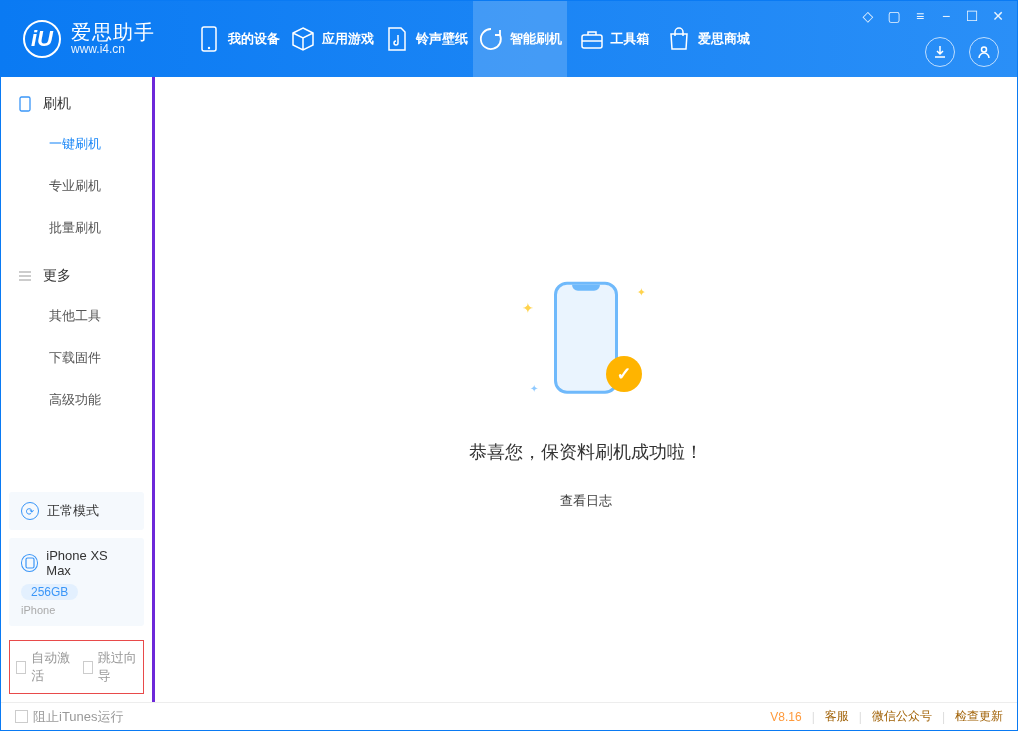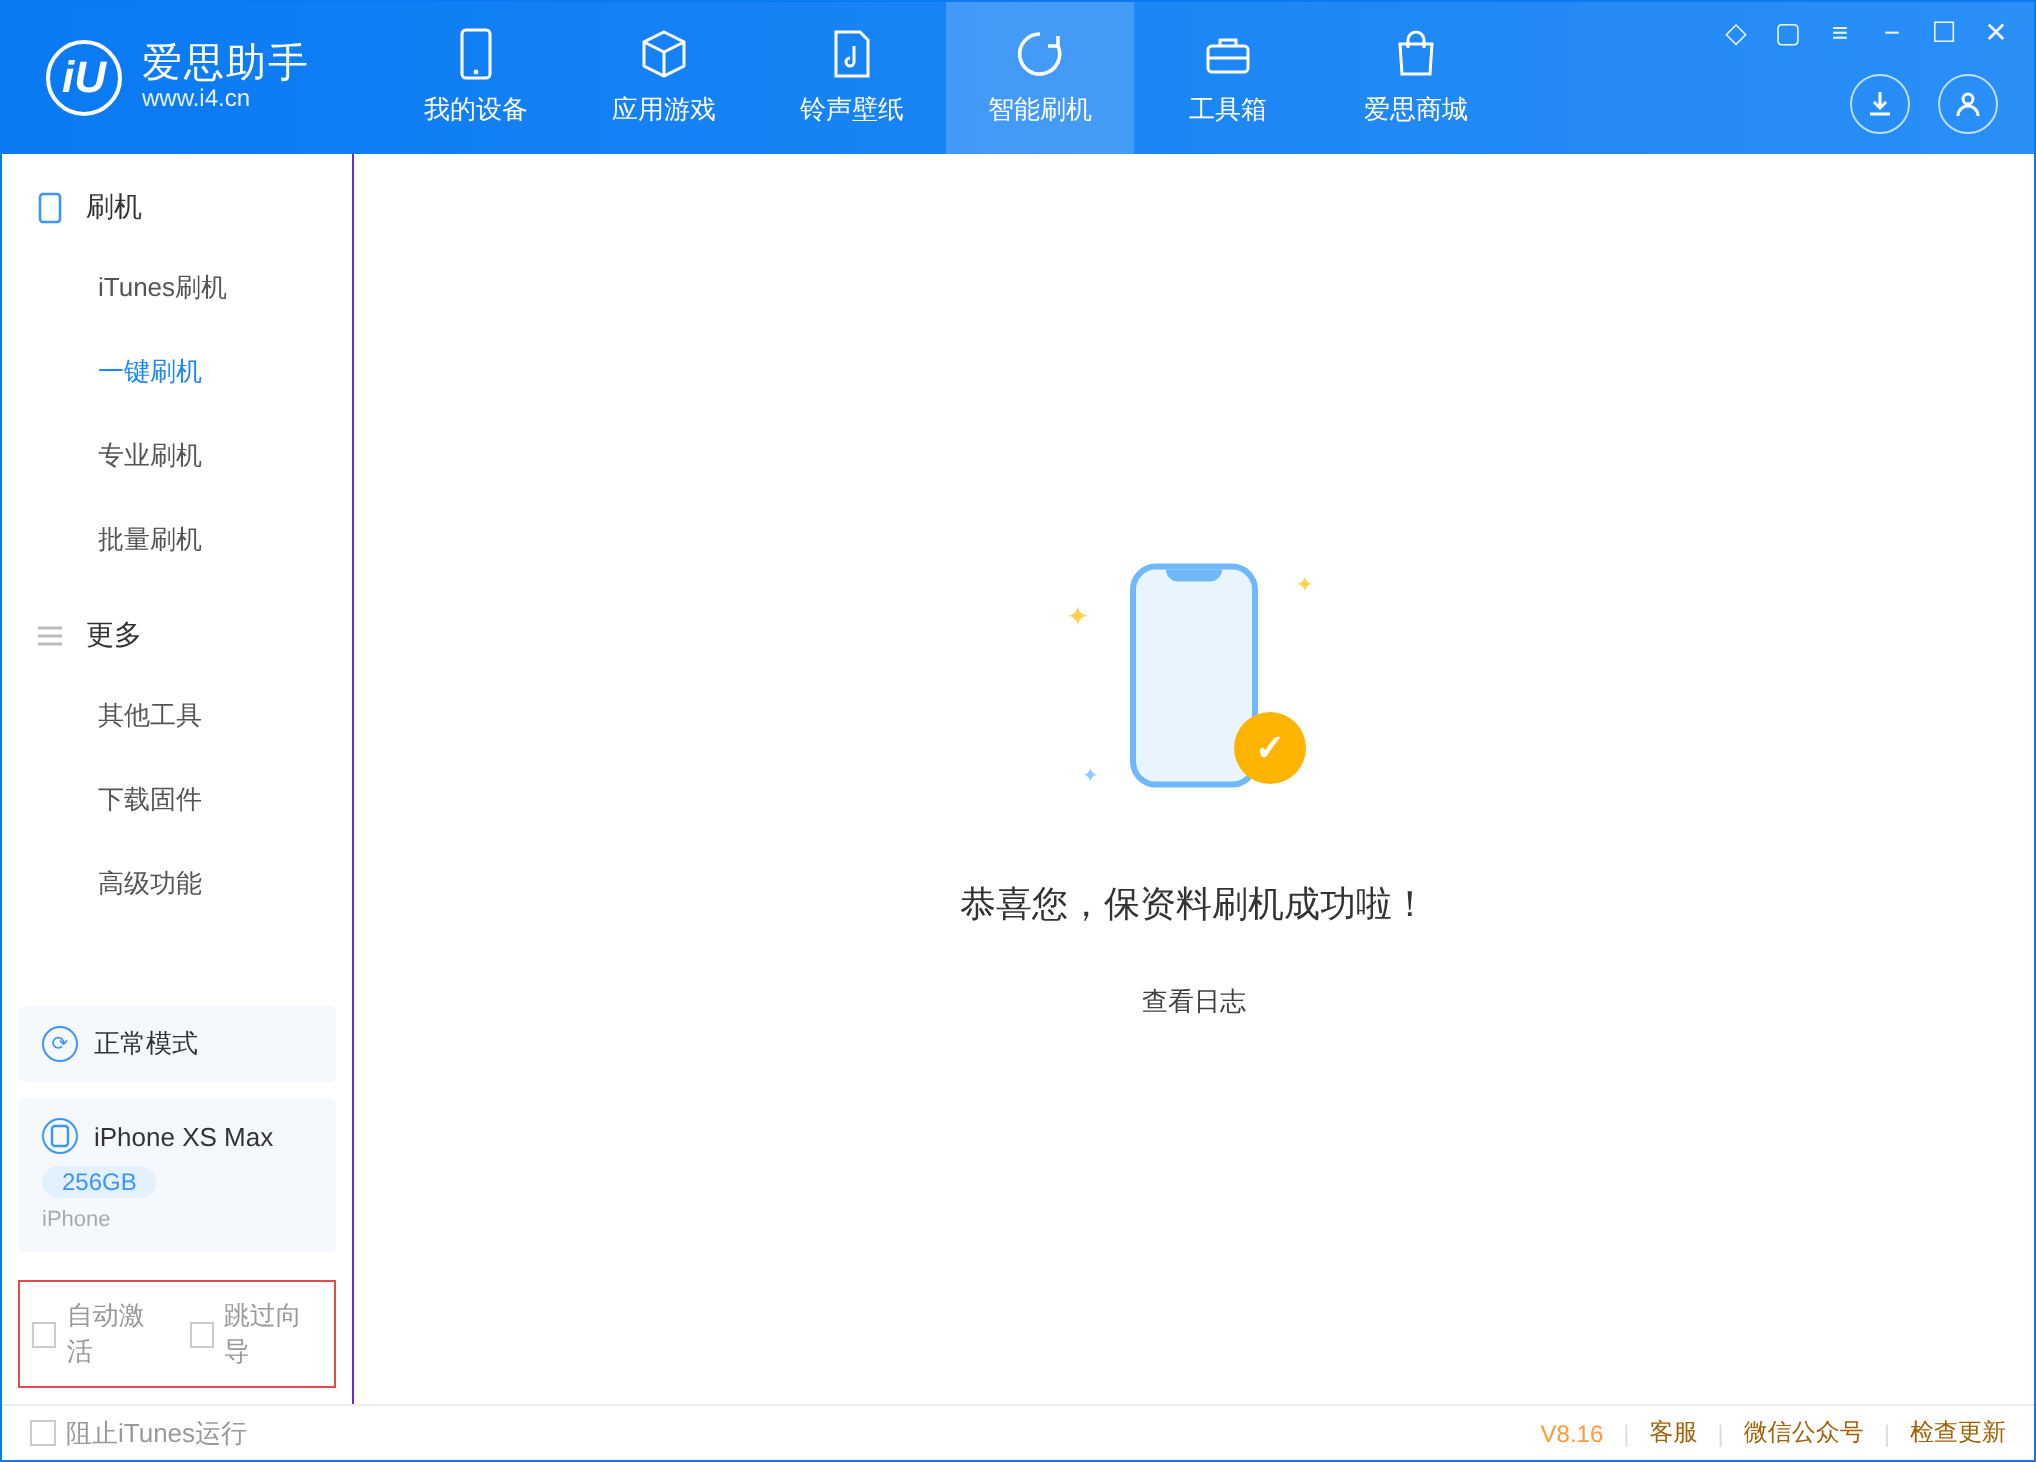--- a/index.html
+++ b/index.html
@@ -4,29 +4,29 @@
 <style>
 * { margin: 0; padding: 0; box-sizing: border-box; font-family: "Microsoft YaHei", "PingFang SC", sans-serif; }
 body { background: #fff; width: 1018px; height: 731px; overflow: hidden; border: 1px solid #0a7af3; }
 .header { height: 76px; background: linear-gradient(90deg, #0a7af3 0%, #2a8ff7 100%); display: flex; align-items: center; color: #fff; position: relative; }
 .logo-area { display: flex; align-items: center; padding: 0 18px 0 22px; min-width: 190px; }
 .logo-circle { width: 38px; height: 38px; border: 2.5px solid #fff; border-radius: 50%; display: flex; align-items: center; justify-content: center; font-size: 22px; font-weight: bold; font-style: italic; margin-right: 10px; }
 .logo-text { display: flex; flex-direction: column; line-height: 1.1; }
 .logo-title { font-size: 20px; font-weight: 500; letter-spacing: 1px; }
 .logo-sub { font-size: 12px; opacity: 0.9; }
 .nav { display: flex; height: 100%; }
-.nav-item { width: 94px; display: flex; flex-direction: column; align-items: center; justify-content: center; font-size: 13px; cursor: pointer; gap: 6px; }
+.nav-item { width: 94px; display: flex; flex-direction: row; align-items: center; justify-content: center; font-size: 13px; cursor: pointer; gap: 6px; font-weight: bold; }
 .nav-item.active { background: rgba(255,255,255,0.18); }
 .nav-icon { width: 26px; height: 26px; display: flex; align-items: center; justify-content: center; }
 .top-icons { position: absolute; top: 6px; right: 10px; display: flex; gap: 8px; font-size: 14px; opacity: 0.9; }
 .top-icons span { width: 18px; height: 18px; display: flex; align-items: center; justify-content: center; cursor: pointer; }
 .header-right { position: absolute; right: 18px; bottom: 10px; display: flex; gap: 14px; }
 .circle-btn { width: 30px; height: 30px; border: 1.5px solid rgba(255,255,255,0.7); border-radius: 50%; display: flex; align-items: center; justify-content: center; cursor: pointer; }
 .body-area { display: flex; height: calc(100% - 76px - 28px); }
-.sidebar { width: 176px; border-right: 1px solid #6d28d9; background: #fff; display: flex; flex-direction: column; }
+.sidebar { width: 154px; border-right: 3px solid #6d28d9; background: #fff; display: flex; flex-direction: column; }
 .side-section-title { display: flex; align-items: center; gap: 10px; padding: 18px 16px 10px 16px; font-size: 14px; color: #333; font-weight: 500; }
 .side-section-title .ticon { width: 16px; height: 16px; display: flex; align-items: center; justify-content: center; }
 .side-items { display: flex; flex-direction: column; }
 .side-item { padding: 12px 16px 12px 48px; font-size: 13px; color: #555; cursor: pointer; }
 .side-item.active { color: #1a87f7; }
 .device-cards { margin-top: auto; padding: 8px; display: flex; flex-direction: column; gap: 8px; }
 .card { background: #f5f9fd; border-radius: 3px; padding: 10px 12px; }
 .card-row { display: flex; align-items: center; gap: 8px; }
 .mode-icon { width: 18px; height: 18px; border: 1.5px solid #3a96f8; border-radius: 50%; display: flex; align-items: center; justify-content: center; color: #3a96f8; font-size: 10px; }
 .mode-text { font-size: 13px; color: #333; }
@@ -151,21 +151,20 @@
   <div class="sidebar">
     <div class="side-section-title">
       <span class="ticon">
           <svg width="12" height="16" viewBox="0 0 12 16">
             <rect x="1" y="1" width="10" height="14" rx="1.5" fill="none" stroke="#3a96f8" stroke-width="1.3"></rect>
           </svg>
         </span>
       <span>刷机</span>
     </div>
     <div class="side-items">
-      <div class="side-item">iTunes刷机</div>
       <div class="side-item active">一键刷机</div>
       <div class="side-item">专业刷机</div>
       <div class="side-item">批量刷机</div>
     </div>
     <div class="side-section-title">
       <span class="ticon">
           <svg width="14" height="12" viewBox="0 0 14 12">
             <line x1="1" y1="2" x2="13" y2="2" stroke="#bbb" stroke-width="1.5"></line>
             <line x1="1" y1="6" x2="13" y2="6" stroke="#bbb" stroke-width="1.5"></line>
             <line x1="1" y1="10" x2="13" y2="10" stroke="#bbb" stroke-width="1.5"></line>

